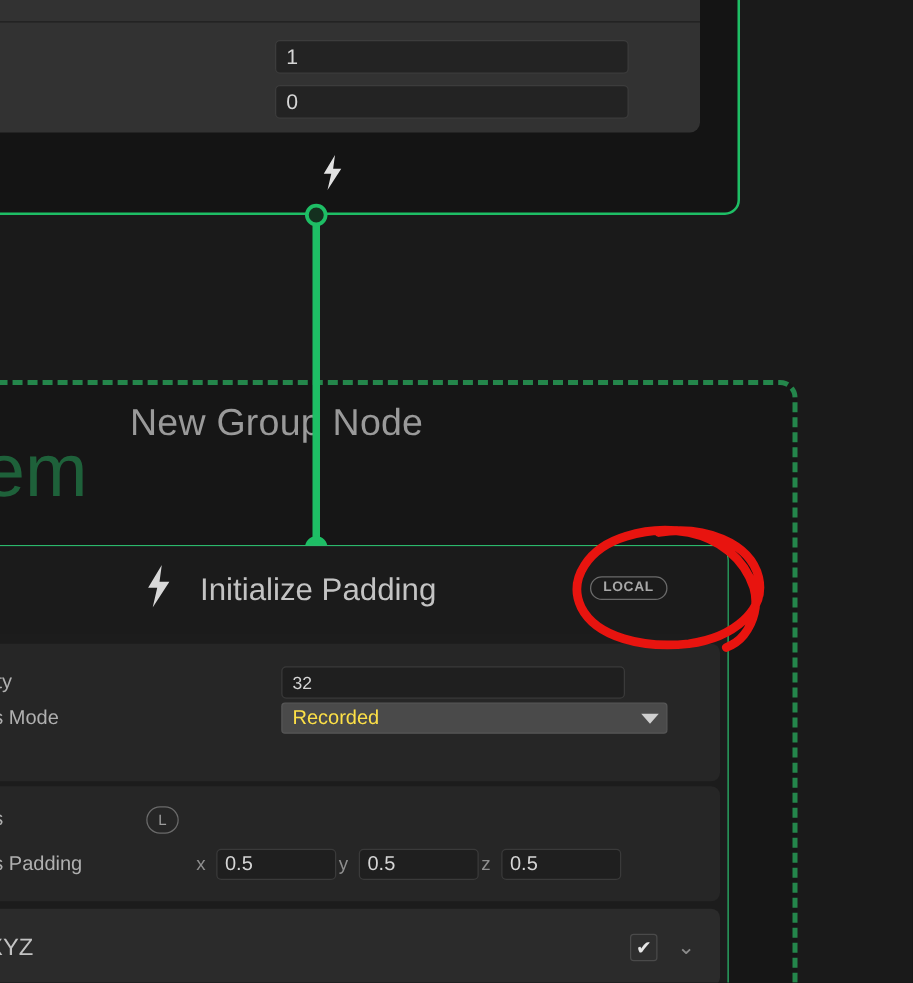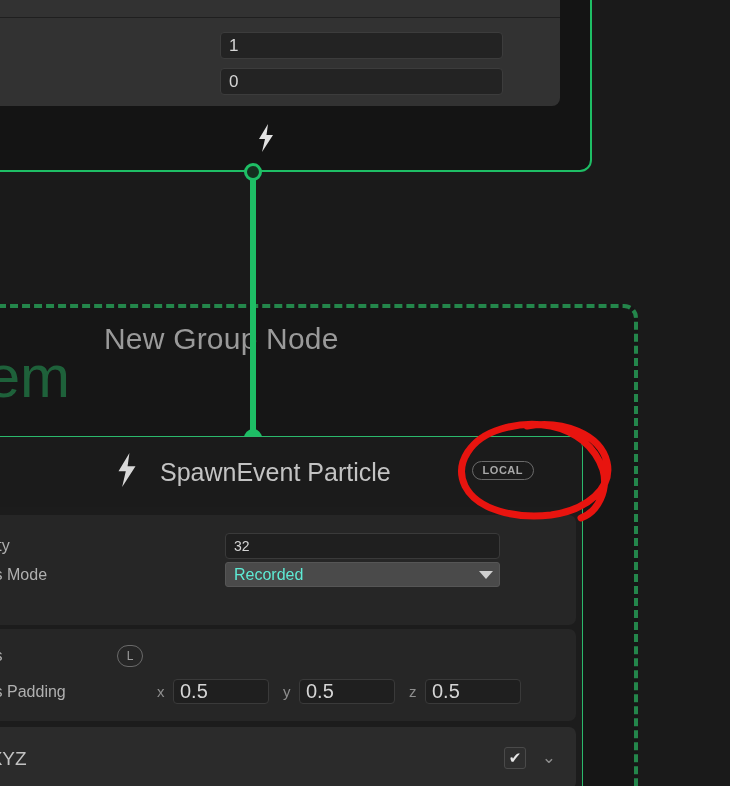--- a/index.html
+++ b/index.html
@@ -259,26 +259,26 @@
     color: #d5d5d5;
     font-size: 14px;
     display: flex;
     align-items: center;
     padding-left: 8px;
   }
 
   .dropdown {
     position: absolute;
     left: 288px;
-    width: 275px;
+    width: 309px;
     height: 25px;
     background: #4a4a4a;
     border: 1px solid #565656;
     border-radius: 3px;
-    color: #5eead4;
+    color: #fde047;
     font-size: 16px;
     display: flex;
     align-items: center;
     padding: 0 6px 0 8px;
   }
   .dropdown .caret {
     margin-left: auto;
     width: 0; height: 0;
     border-left: 7px solid transparent;
     border-right: 7px solid transparent;
@@ -313,25 +313,24 @@
     text-align: left;
     padding-left: 2px;
   }
   .vec .vfield {
     width: 96px;
     height: 25px;
     background: #1f1f1f;
     border: 1px solid #3a3a3a;
     border-radius: 4px;
     color: #d5d5d5;
-    font-size: 20px;
+    font-size: 16px;
     display: flex;
     align-items: center;
     padding-left: 6px;
-    margin-right: 12px;
   }
 
   .checkbox {
     position: absolute;
     right: 50px;
     width: 22px;
     height: 22px;
     background: #2e2e2e;
     border: 1px solid #4a4a4a;
     border-radius: 3px;
@@ -402,21 +401,21 @@
   <div class="port filled"></div>
 
   <div class="init-node">
 
     <div class="init-header">
       <span class="bolt">
         <svg width="22" height="34" viewBox="0 0 18 28" aria-hidden="true">
           <polygon points="11,0 2,15 8,15 5,28 16,11 9.5,11" fill="#d8d8d8"></polygon>
         </svg>
       </span>
-      <span class="init-title">SpawnEvent Particle</span>
+      <span class="init-title">Initialize Padding</span>
       <span class="local-badge">LOCAL</span>
     </div>
 
     <div class="block capacity-block">
       <div class="row" style="top:16px;">
         <span class="lbl">apacity</span>
       </div>
       <div class="num-input" style="top:18px;">32</div>
 
       <div class="row" style="top:45px;">

